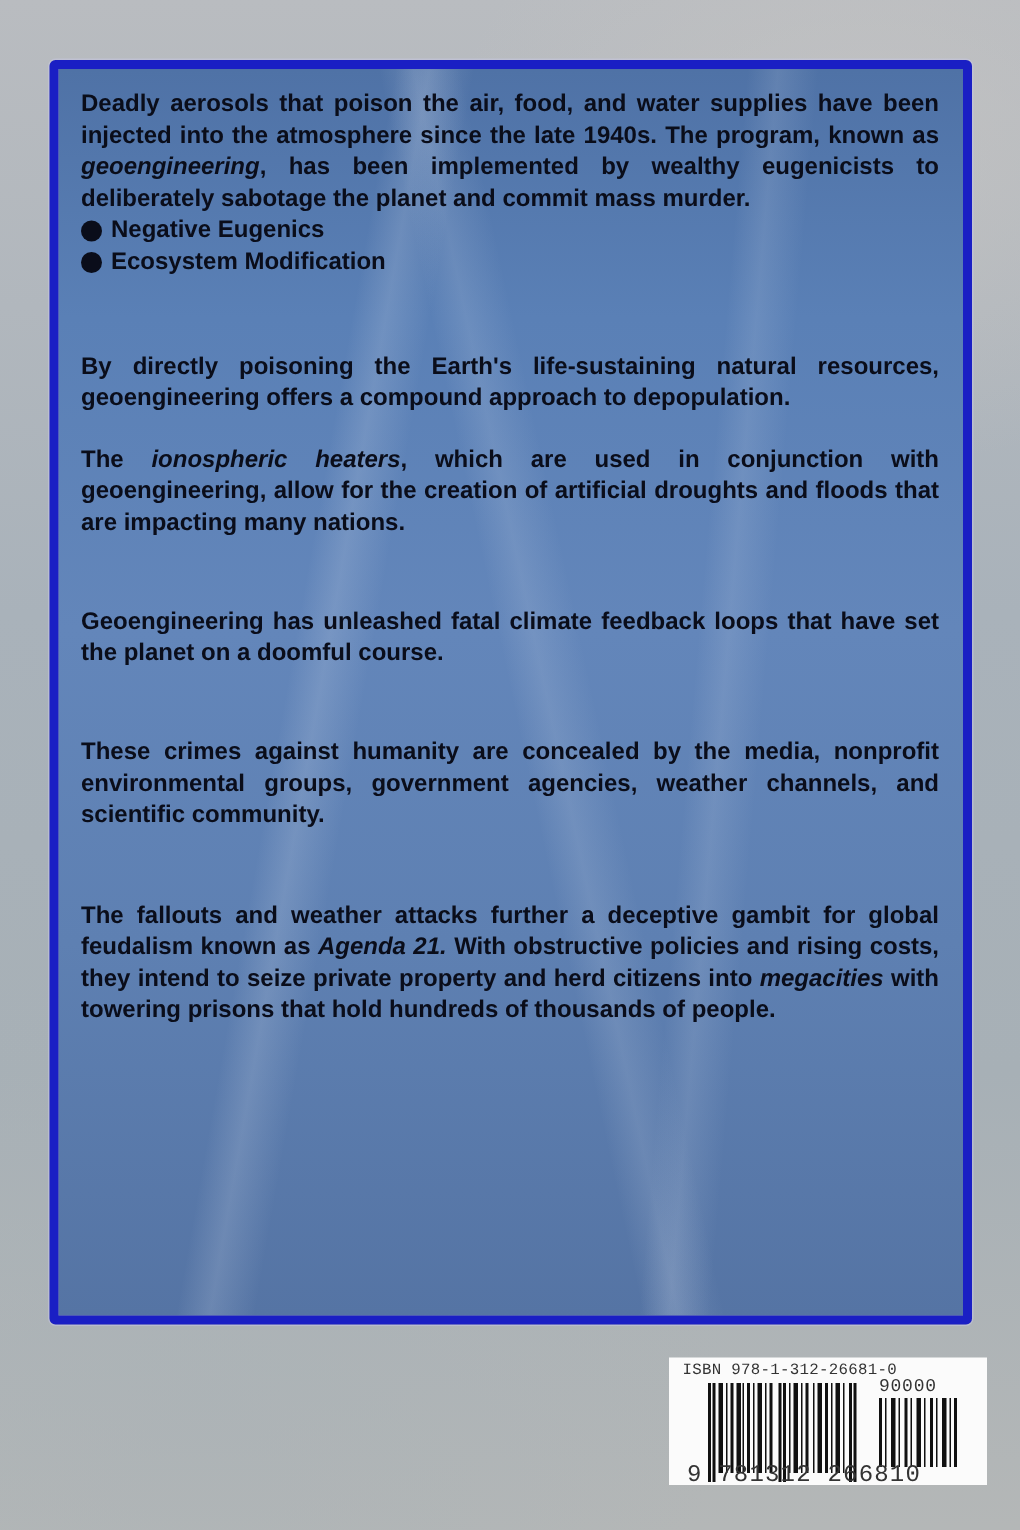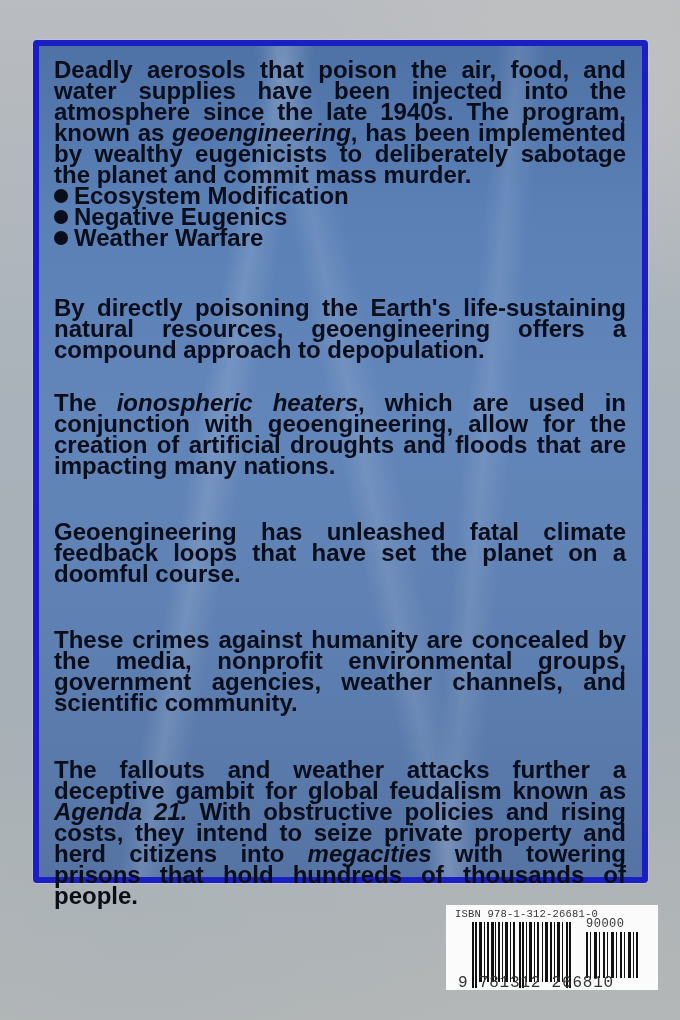--- a/index.html
+++ b/index.html
@@ -16,31 +16,31 @@
     border:6px solid #1a1fc4; border-radius:4px;
     background:
       linear-gradient(100deg, transparent 0 30%, rgba(210,220,235,0.18) 33%, transparent 37%),
       linear-gradient(78deg, transparent 0 50%, rgba(210,220,235,0.15) 53%, transparent 57%),
       linear-gradient(95deg, transparent 0 68%, rgba(210,220,235,0.14) 71%, transparent 75%),
       linear-gradient(180deg, #4f72a6 0%, #5a80b6 20%, #6386ba 45%, #5e80b2 70%, #5574a4 100%);
     box-shadow: 0 0 0 1px rgba(200,200,230,0.5);
   }
   .content {
     position:absolute; left:15px; top:13px; width:572px;
-    color:#0a0d1a; font-weight:bold; font-size:24px; line-height:21px;
+    color:#0a0d1a; font-weight:bold; font-size:16px; line-height:21px;
   }
   .para { margin:0; text-align:justify; text-align-last:left; }
   .para em { font-style:italic; }
   .bullets { list-style:none; margin:0; padding:0; }
   .bullets li { display:flex; align-items:center; }
   .bullet-dot { display:inline-block; width:14px; height:14px; border-radius:50%; background:#0a0d1a; margin-right:6px; }
   #p1 { margin-top:0; }
   #p2 { margin-top:48px; }
   #p3 { margin-top:49px; }
-  #p4 { margin-top:32px; }
+  #p4 { margin-top:20px; }
   #p5 { margin-top:45px; }
   #p6 { margin-top:45px; }
   #p7 { margin-top:46px; }
 
   .barcode-box {
     position:absolute; left:446px; top:905px; width:212px; height:85px;
     background:#fbfbfb;
   }
   .isbn-label {
     position:absolute; left:9px; top:3px; font-family:"Liberation Mono", monospace;
@@ -61,29 +61,25 @@
 </head>
 <body>
 
 <div class="panel">
   <div class="content">
     <p class="para" id="p1"><span>Deadly aerosols that poison the air, food, and water supplies have been injected into the atmosphere since the late 1940s. The program, known as </span><em>geoengineering</em><span>, has been implemented by wealthy eugenicists to deliberately sabotage the planet and commit mass murder.</span></p>
 
     <ul class="bullets">
       <li>
           <span class="bullet-dot"></span>
-          <span>Ecosystem Modification</span>
-        </li>
-      <li>
-          <span class="bullet-dot"></span>
           <span>Negative Eugenics</span>
         </li>
       <li>
           <span class="bullet-dot"></span>
-          <span>Weather Warfare</span>
+          <span>Ecosystem Modification</span>
         </li>
     </ul>
 
     <p class="para" id="p3">By directly poisoning the Earth's life-sustaining natural resources, geoengineering offers a compound approach to depopulation.</p>
 
     <p class="para" id="p4"><span>The </span><em>ionospheric heaters</em><span>, which are used in conjunction with geoengineering, allow for the creation of artificial droughts and floods that are impacting many nations.</span></p>
 
     <p class="para" id="p5">Geoengineering has unleashed fatal climate feedback loops that have set the planet on a doomful course.</p>
 
     <p class="para" id="p6">These crimes against humanity are concealed by the media, nonprofit environmental groups, government agencies, weather channels, and scientific community.</p>

